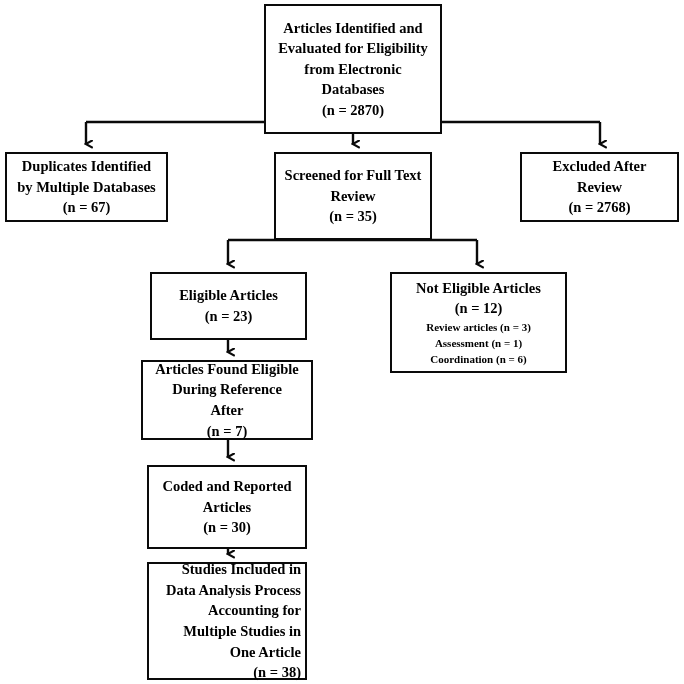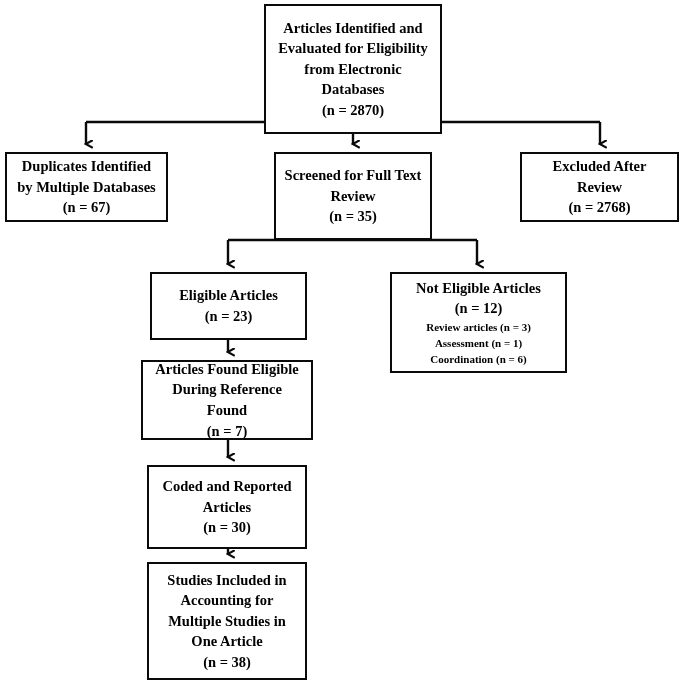--- a/index.html
+++ b/index.html
@@ -125,31 +125,32 @@
     <span class="line">(n = 12)</span>
     <span class="spacer"></span>
     <span class="line sub">Review articles (n = 3)</span>
     <span class="line sub">Assessment (n = 1)</span>
     <span class="line sub">Coordination (n = 6)</span>
   </div>
 
   <div class="node" style="left:141px; top:360px; width:172px; height:80px;">
     <span class="line">Articles Found Eligible</span>
     <span class="line">During Reference</span>
-    <span class="line">Found</span>
+    <span class="line">After</span>
     <span class="line">(n = 7)</span>
   </div>
 
   <div class="node" style="left:147px; top:465px; width:160px; height:84px;">
     <span class="line">Coded and Reported</span>
     <span class="line">Articles</span>
     <span class="line">(n = 30)</span>
   </div>
 
-  <div class="node" style="left:147px; top:562px; width:160px; height:118px;">
+  <div class="node" style="left:147px; top:562px; width:160px; height:118px;align-items:flex-end;">
     <span class="line">Studies Included in</span>
+    <span class="line">Data Analysis Process</span>
     <span class="line">Accounting for</span>
     <span class="line">Multiple Studies in</span>
     <span class="line">One Article</span>
     <span class="line">(n = 38)</span>
   </div>
 
 </div>
 
 </body></html>

